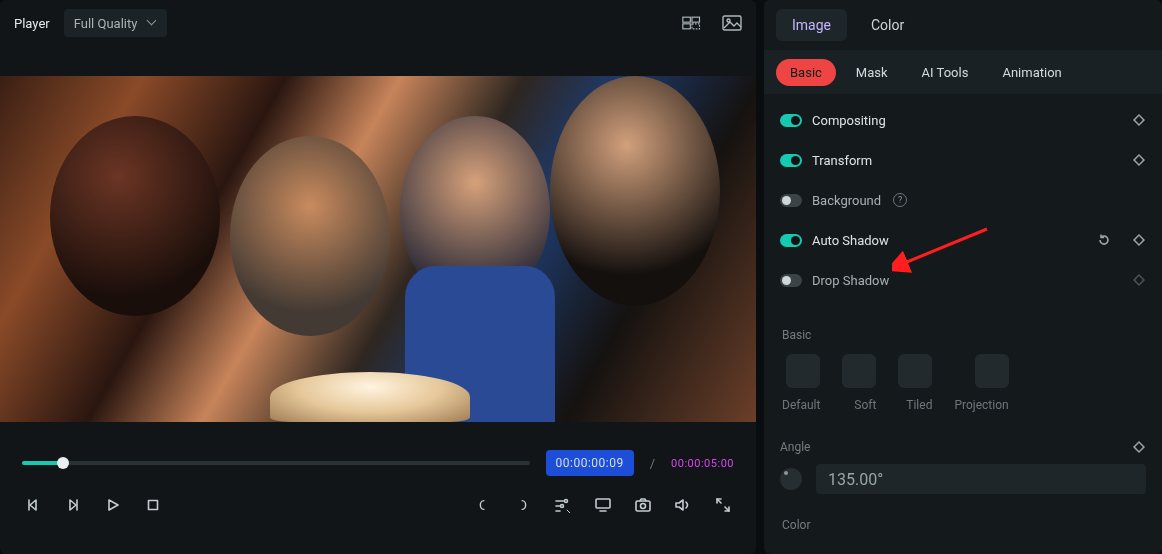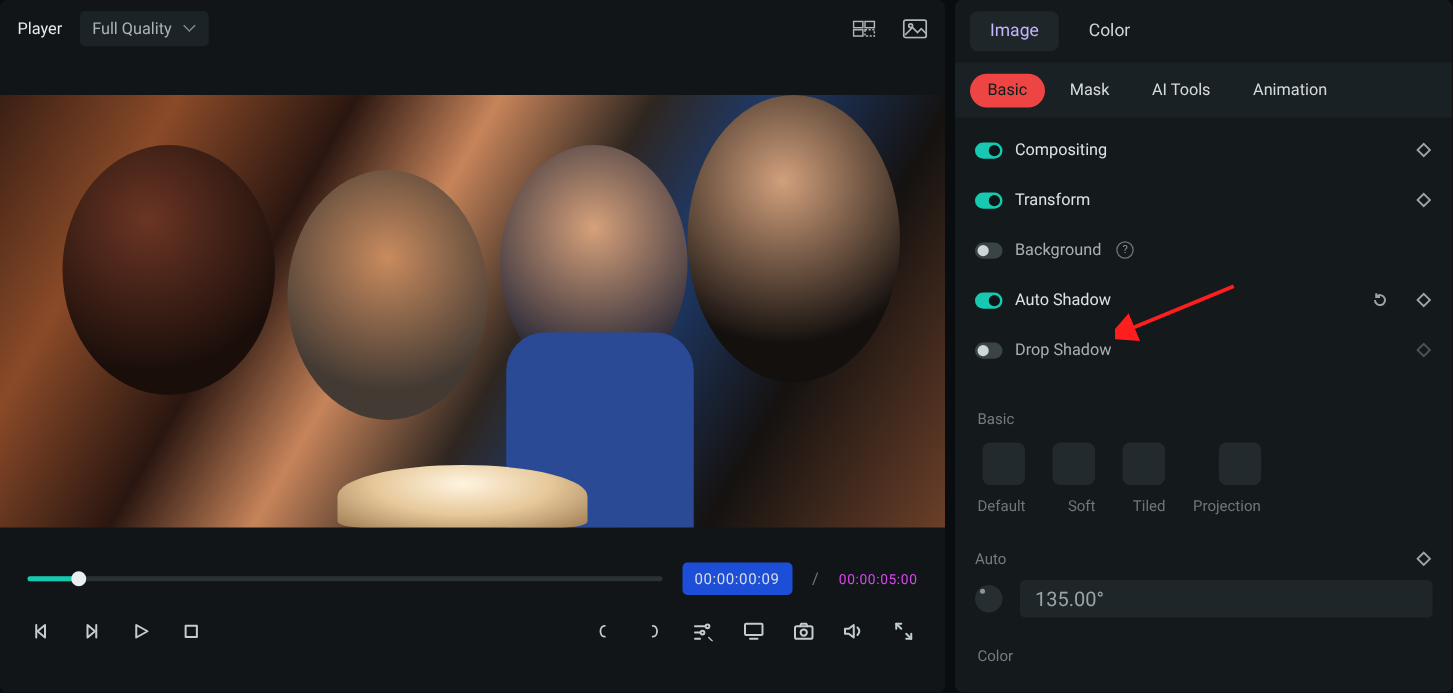--- a/index.html
+++ b/index.html
@@ -288,21 +288,21 @@
               <div class="tilebox"></div>
               <span class="tilelabel">Tiled</span>
             </div>
           <div class="tile">
               <div class="tilebox"></div>
               <span class="tilelabel">Projection</span>
             </div>
         </div>
 
         <div style="display:flex;align-items:center;margin-top:28px">
-          <div class="sectitle" style="margin:0;flex:1">Auto</div>
+          <div class="sectitle" style="margin:0;flex:1">Angle</div>
           <div class="kf"><svg viewBox="0 0 14 14" width="14" height="14">
                 <rect x="3.5" y="3.5" width="7" height="7" transform="rotate(45 7 7)"></rect>
               </svg></div>
         </div>
         <div class="anglerow" style="margin-top:10px">
           <div class="dial"></div>
           <div class="angleinput">135.00°</div>
         </div>
 
         <div class="sectitle" style="margin-top:24px">Color</div>

